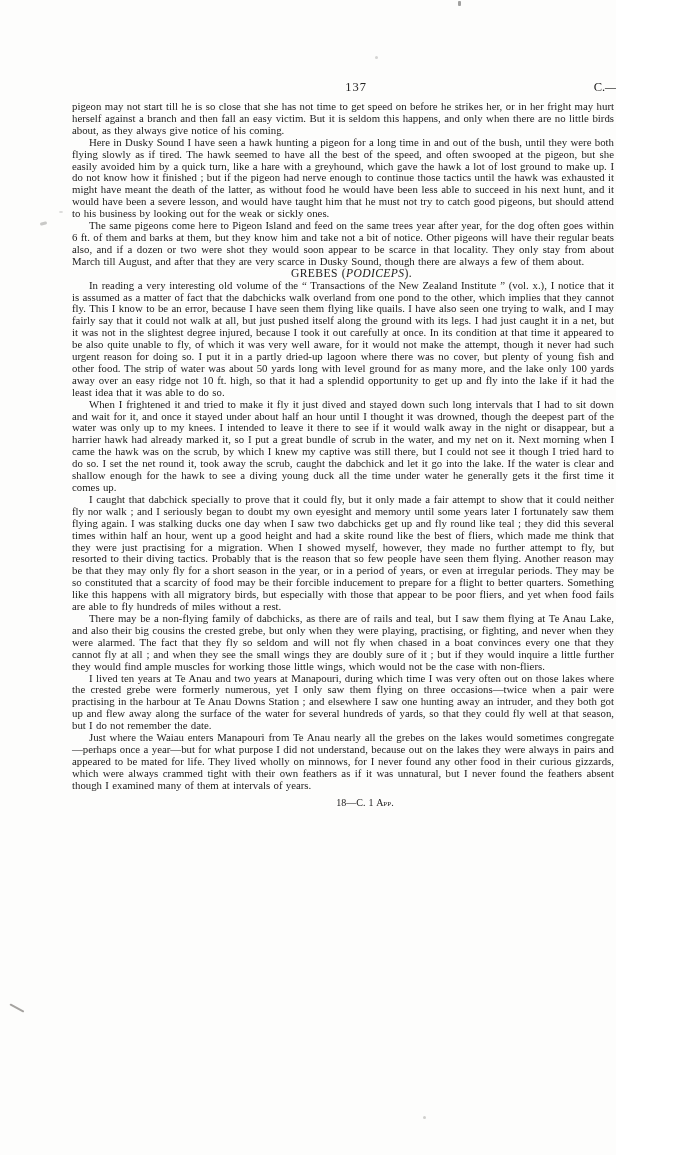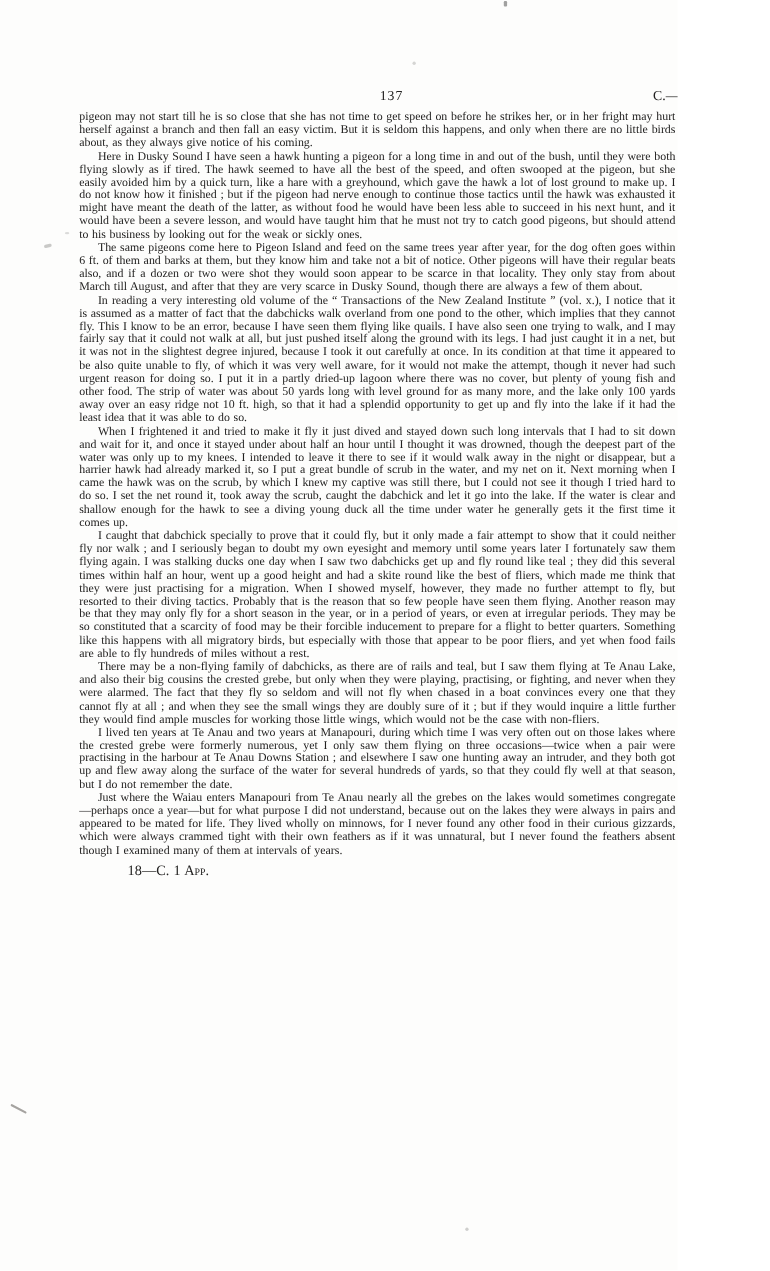--- a/index.html
+++ b/index.html
@@ -60,23 +60,23 @@
     margin: 4px 0 3px 0;
     text-indent: 0;
     letter-spacing: 0.4px;
   }
   .species-name {
     font-style: italic;
   }
   .signature-line {
     margin-top: 5px;
     padding-left: 44px;
-    font-size: 13px;
+    font-size: 10px;
     font-variant: small-caps;
-    text-align: left;
+    text-align: center;
   }
   
   .speck {
     position: absolute;
     background: #8a8a88;
     border-radius: 50%;
   }
   .speck-a { left: 458px; top: 1px; width: 3px; height: 5px; opacity: 0.8; border-radius: 1px; }
   .speck-b { left: 375px; top: 56px; width: 3px; height: 3px; opacity: 0.35; }
   .speck-c { left: 40px; top: 222px; width: 7px; height: 3px; opacity: 0.45; border-radius: 2px; transform: rotate(-12deg); }
@@ -102,20 +102,21 @@
   <div class="running-head">
     <span class="page-number">137</span>
     <span class="folio">C.—8.</span>
   </div>
 
   <div class="text-block">
     <p class="continuation">pigeon may not start till he is so close that she has not time to get speed on before he strikes her, or in her fright may hurt herself against a branch and then fall an easy victim.  But it is seldom this happens, and only when there are no little birds about, as they always give notice of his coming.</p>
     <p>Here in Dusky Sound I have seen a hawk hunting a pigeon for a long time in and out of the bush, until they were both flying slowly as if tired.  The hawk seemed to have all the best of the speed, and often swooped at the pigeon, but she easily avoided him by a quick turn, like a hare with a greyhound, which gave the hawk a lot of lost ground to make up.  I do not know how it finished ; but if the pigeon had nerve enough to continue those tactics until the hawk was exhausted it might have meant the death of the latter, as without food he would have been less able to succeed in his next hunt, and it would have been a severe lesson, and would have taught him that he must not try to catch good pigeons, but should attend to his business by looking out for the weak or sickly ones.</p>
     <p>The same pigeons come here to Pigeon Island and feed on the same trees year after year, for the dog often goes within 6 ft. of them and barks at them, but they know him and take not a bit of notice.  Other pigeons will have their regular beats also, and if a dozen or two were shot they would soon appear to be scarce in that locality.  They only stay from about March till August, and after that they are very scarce in Dusky Sound, though there are always a few of them about.</p>
 
+    <p class="section-heading"><span>GREBES (</span><span class="species-name">PODICEPS</span><span>).</span></p>
 
     <p>In reading a very interesting old volume of the “ Transactions of the New Zealand Institute ” (vol. x.), I notice that it is assumed as a matter of fact that the dabchicks walk overland from one pond to the other, which implies that they cannot fly.  This I know to be an error, because I have seen them flying like quails.  I have also seen one trying to walk, and I may fairly say that it could not walk at all, but just pushed itself along the ground with its legs.  I had just caught it in a net, but it was not in the slightest degree injured, because I took it out carefully at once.  In its condition at that time it appeared to be also quite unable to fly, of which it was very well aware, for it would not make the attempt, though it never had such urgent reason for doing so.  I put it in a partly dried-up lagoon where there was no cover, but plenty of young fish and other food.  The strip of water was about 50 yards long with level ground for as many more, and the lake only 100 yards away over an easy ridge not 10 ft. high, so that it had a splendid opportunity to get up and fly into the lake if it had the least idea that it was able to do so.</p>
     <p>When I frightened it and tried to make it fly it just dived and stayed down such long intervals that I had to sit down and wait for it, and once it stayed under about half an hour until I thought it was drowned, though the deepest part of the water was only up to my knees. I intended to leave it there to see if it would walk away in the night or disappear, but a harrier hawk had already marked it, so I put a great bundle of scrub in the water, and my net on it. Next morning when I came the hawk was on the scrub, by which I knew my captive was still there, but I could not see it though I tried hard to do so.  I set the net round it, took away the scrub, caught the dabchick and let it go into the lake.  If the water is clear and shallow enough for the hawk to see a diving young duck all the time under water he generally gets it the first time it comes up.</p>
     <p>I caught that dabchick specially to prove that it could fly, but it only made a fair attempt to show that it could neither fly nor walk ; and I seriously began to doubt my own eyesight and memory until some years later I fortunately saw them flying again.  I was stalking ducks one day when I saw two dabchicks get up and fly round like teal ; they did this several times within half an hour, went up a good height and had a skite round like the best of fliers, which made me think that they were just practising for a migration.  When I showed myself, however, they made no further attempt to fly, but resorted to their diving tactics.  Probably that is the reason that so few people have seen them flying.  Another reason may be that they may only fly for a short season in the year, or in a period of years, or even at irregular periods.  They may be so constituted that a scarcity of food may be their forcible inducement to prepare for a flight to better quarters.  Something like this happens with all migratory birds, but especially with those that appear to be poor fliers, and yet when food fails are able to fly hundreds of miles without a rest.</p>
     <p>There may be a non-flying family of dabchicks, as there are of rails and teal, but I saw them flying at Te Anau Lake, and also their big cousins the crested grebe, but only when they were playing, practising, or fighting, and never when they were alarmed.  The fact that they fly so seldom and will not fly when chased in a boat convinces every one that they cannot fly at all ; and when they see the small wings they are doubly sure of it ;  but if they would inquire a little further they would find ample muscles for working those little wings, which would not be the case with non-fliers.</p>
     <p>I lived ten years at Te Anau and two years at Manapouri, during which time I was very often out on those lakes where the crested grebe were formerly numerous, yet I only saw them flying on three occasions—twice when a pair were practising in the harbour at Te Anau Downs Station ;  and elsewhere I saw one hunting away an intruder, and they both got up and flew away along the surface of the water for several hundreds of yards, so that they could fly well at that season, but I do not remember the date.</p>
     <p>Just where the Waiau enters Manapouri from Te Anau nearly all the grebes on the lakes would sometimes congregate—perhaps once a year—but for what purpose I did not understand, because out on the lakes they were always in pairs and appeared to be mated for life.  They lived wholly on minnows, for I never found any other food in their curious gizzards, which were always crammed tight with their own feathers as if it was unnatural, but I never found the feathers absent though I examined many of them at intervals of years.</p>
 
     <div class="signature-line">18—C. 1 App.</div>
   </div>

